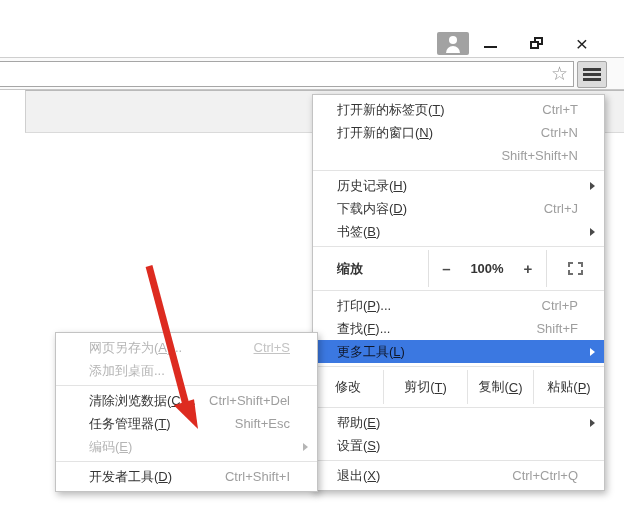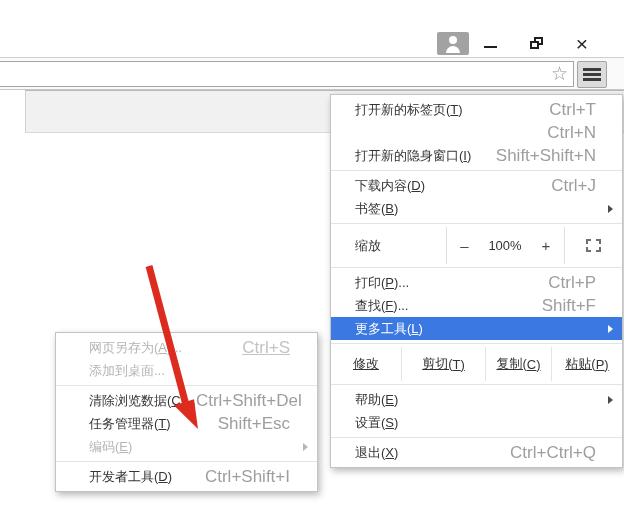--- a/index.html
+++ b/index.html
@@ -43,55 +43,55 @@
   .menu-btn .bar { width: 18px; height: 3px; background: #3c3c3c; }
 
   
   .page-strip { position: absolute; left: 25px; top: 90px; width: 599px; height: 43px;
     background: #f1f1f1; border-top: 1px solid #b9b9b9; border-left: 1px solid #cfcfcf;
     border-bottom: 1px solid #dadada; }
 
   
   .menu { position: absolute; background: #fff; border: 1px solid #c3c3c3;
     box-shadow: 2px 3px 7px rgba(0,0,0,.28); padding: 3px 0; font-size: 13px; color: #343434; }
-  .main-menu { left: 330px; top: 94px; width: 293px; z-index: 2; text-align: right; }
+  .main-menu { left: 312px; top: 94px; width: 293px; z-index: 2; text-align: right; }
   .sub-menu  { left: 55px;  top: 332px; width: 263px; z-index: 3; }
 
   .mi { position: relative; height: 23px; display: flex; align-items: center;
     padding: 0 26px 0 24px; white-space: nowrap; }
   .sub-menu .mi { padding: 0 27px 0 33px; }
-  .mi .sc { margin-left: auto; color: #9e9e9e; font-size: 17px; }
+  .mi .sc { margin-left: auto; color: #9e9e9e; font-size: 13px; }
   .mi.disabled { color: #b5b5b5; }
   .mi.disabled .sc { color: #c3c3c3; text-decoration: underline; }
-  .mi.hl { background: #3b78e1; color: #ffffff; }
+  .mi.hl { background: #3b78e1; color: #0f172a; }
   .sep { height: 1px; background: #e3e3e3; margin: 3px 0; }
 
   .arr { position: absolute; right: 9px; top: 50%; margin-top: -4px; width: 0; height: 0;
     border-left: 5px solid #4a4a4a; border-top: 4px solid transparent; border-bottom: 4px solid transparent; }
   .mi.hl .arr { border-left-color: #ffffff; }
   .mi.disabled .arr { border-left-color: #b5b5b5; }
 
   
-  .zoomrow { height: 37px; display: flex; align-items: stretch; padding: 0; }
+  .zoomrow { height: 37px; display: flex; align-items: stretch; padding: 0; font-weight: bold; }
   .zoomrow .zl { flex: 1; display: flex; align-items: center; padding-left: 24px; }
   .zoomrow .cell { display: flex; align-items: center; justify-content: center; }
   .zoomrow .div { border-left: 1px solid #e0e0e0; }
   .zoomrow .zbtn { width: 36px; font-size: 15px; color: #4a4a4a; }
   .zoomrow .zval { width: 46px; }
   .zoomrow .zfs { width: 58px; }
   .fs-ic { position: relative; width: 15px; height: 13px; }
   .fs-ic span { position: absolute; width: 5px; height: 5px; }
   .fs-tl { left: 0; top: 0; border-left: 2px solid #6f6f6f; border-top: 2px solid #6f6f6f; }
   .fs-tr { right: 0; top: 0; border-right: 2px solid #6f6f6f; border-top: 2px solid #6f6f6f; }
   .fs-bl { left: 0; bottom: 0; border-left: 2px solid #6f6f6f; border-bottom: 2px solid #6f6f6f; }
   .fs-br { right: 0; bottom: 0; border-right: 2px solid #6f6f6f; border-bottom: 2px solid #6f6f6f; }
 
   
   .editrow { height: 34px; display: flex; align-items: stretch; padding: 0; }
-  .editrow .cell { display: flex; align-items: center; justify-content: center; text-decoration: underline; }
+  .editrow .cell { display: flex; align-items: center; justify-content: center; }
   .editrow .c1 { flex: 0 0 70px; }
   .editrow .c2 { flex: 0 0 84px; border-left: 1px solid #e3e3e3; }
   .editrow .c3 { flex: 0 0 66px; border-left: 1px solid #e3e3e3; }
   .editrow .c4 { flex: 1; border-left: 1px solid #e3e3e3; }
 
   
   .overlay { position: absolute; left: 0; top: 0; width: 624px; height: 529px;
     z-index: 6; pointer-events: none; }
 </style>
 </head>
@@ -128,29 +128,33 @@
 </div>
 
 <div class="page-strip"></div>
 
 <div class="menu main-menu">
   <div class="mi">
     <span class="accesskey">打开新的标签页(<u>T</u>)</span>
     <span class="sc">Ctrl+T</span>
   </div>
   <div class="mi">
+    <span class="accesskey">打开新的窗口(<u>N</u>)</span>
     <span class="sc">Ctrl+N</span>
   </div>
   <div class="mi">
-    <span class="accesskey">打开新的隐身窗口(<u>I</u>)</span>
     <span class="sc">Shift+Shift+N</span>
   </div>
 
   <div class="sep"></div>
 
+  <div class="mi">
+    <span class="accesskey">历史记录(<u>H</u>)</span>
+    <span class="arr"></span>
+  </div>
   <div class="mi">
     <span class="accesskey">下载内容(<u>D</u>)</span>
     <span class="sc">Ctrl+J</span>
   </div>
   <div class="mi">
     <span class="accesskey">书签(<u>B</u>)</span>
     <span class="arr"></span>
   </div>
 
   <div class="sep"></div>

